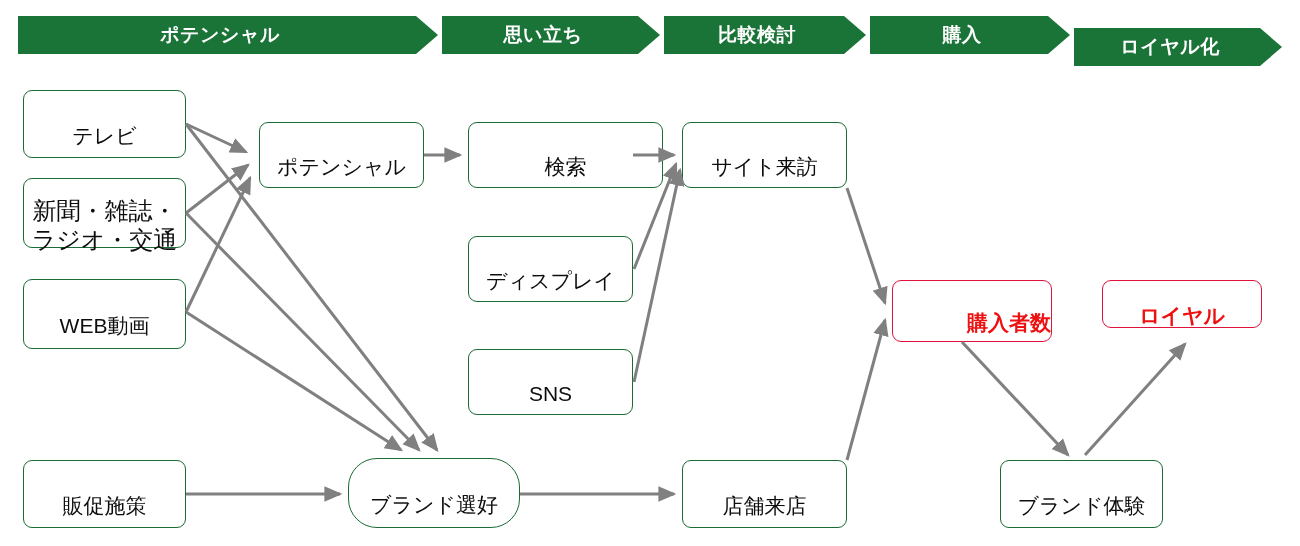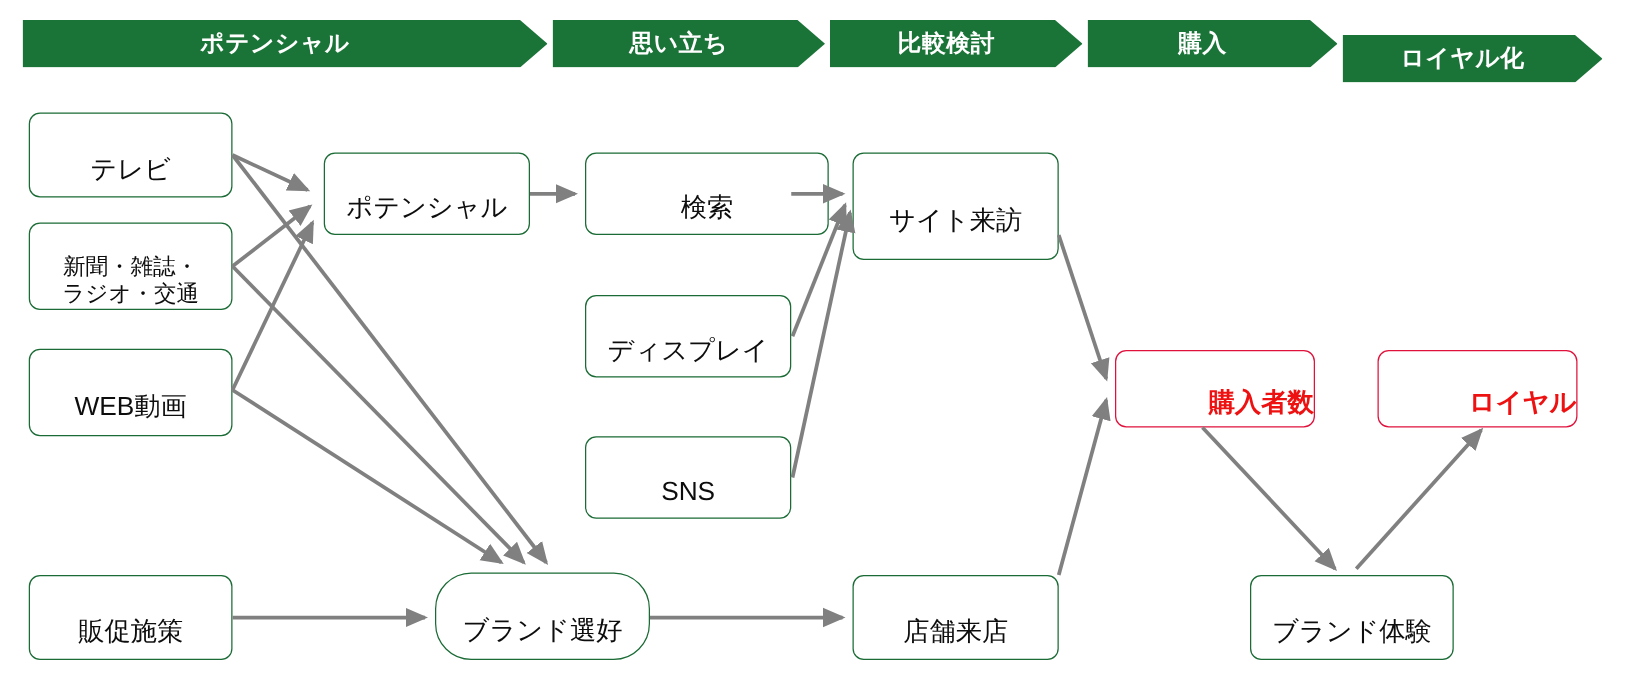--- a/index.html
+++ b/index.html
@@ -10,21 +10,21 @@
   .chev{position:absolute;display:flex;align-items:center;justify-content:center;color:#ffffff;font-weight:bold;font-size:19px;letter-spacing:.5px;}
   .chev .lbl{position:relative;z-index:2;transform:translateX(-8px);white-space:nowrap;}
   .chev .shape{position:absolute;inset:0;background:#1A7337;}
 
   
   .node{position:absolute;box-sizing:border-box;display:flex;align-items:center;justify-content:center;
         background:#ffffff;border:1.6px solid #1A6B35;border-radius:9px;text-align:center;line-height:1.22;}
   .node .txt{font-size:21px;color:#0d0d0d;white-space:pre-line;margin-top:24px;}
   .node.red{border-color:#E0123C;}
   .node.red .txt{color:#EE1111;font-weight:bold;}
-  .node.small .txt{font-size:18px;}
+  .node.small .txt{font-size:24px;}
 
   
   #arrows{position:absolute;left:0;top:0;width:1300px;height:546px;pointer-events:none;}
 </style>
 </head>
 <body>
 
 <div id="stage">
 
   <div id="banner">
@@ -72,30 +72,30 @@
       </div>
       <div class="node" style="left: 468px; top: 122px; width: 195px; height: 66px;">
         <span class="txt">検索</span>
       </div>
       <div class="node" style="left: 468px; top: 236px; width: 165px; height: 66px;">
         <span class="txt">ディスプレイ</span>
       </div>
       <div class="node" style="left: 468px; top: 349px; width: 165px; height: 66px;">
         <span class="txt">SNS</span>
       </div>
-      <div class="node" style="left: 682px; top: 122px; width: 165px; height: 86px;">
+      <div class="node" style="left: 682px; top: 122px; width: 165px; height: 66px;">
         <span class="txt">サイト来訪</span>
       </div>
       <div class="node" style="left: 682px; top: 460px; width: 165px; height: 68px;">
         <span class="txt">店舗来店</span>
       </div>
       <div class="node red" style="left: 892px; top: 280px; width: 160px; height: 62px; justify-content: flex-end;">
         <span class="txt">購入者数</span>
       </div>
-      <div class="node red" style="left: 1102px; top: 280px; width: 160px; height: 62px; justify-content: flex-end;">
+      <div class="node red" style="left: 1102px; top: 280px; width: 160px; height: 48px;">
         <span class="txt">ロイヤル</span>
       </div>
       <div class="node" style="left: 1000px; top: 460px; width: 163px; height: 68px;">
         <span class="txt">ブランド体験</span>
       </div>
     </div>
 
   <svg id="arrows" viewBox="0 0 1300 546">
     <defs>
       <marker id="ah" markerWidth="6.2" markerHeight="6.2" refX="5.2" refY="3.1" orient="auto" markerUnits="strokeWidth">

